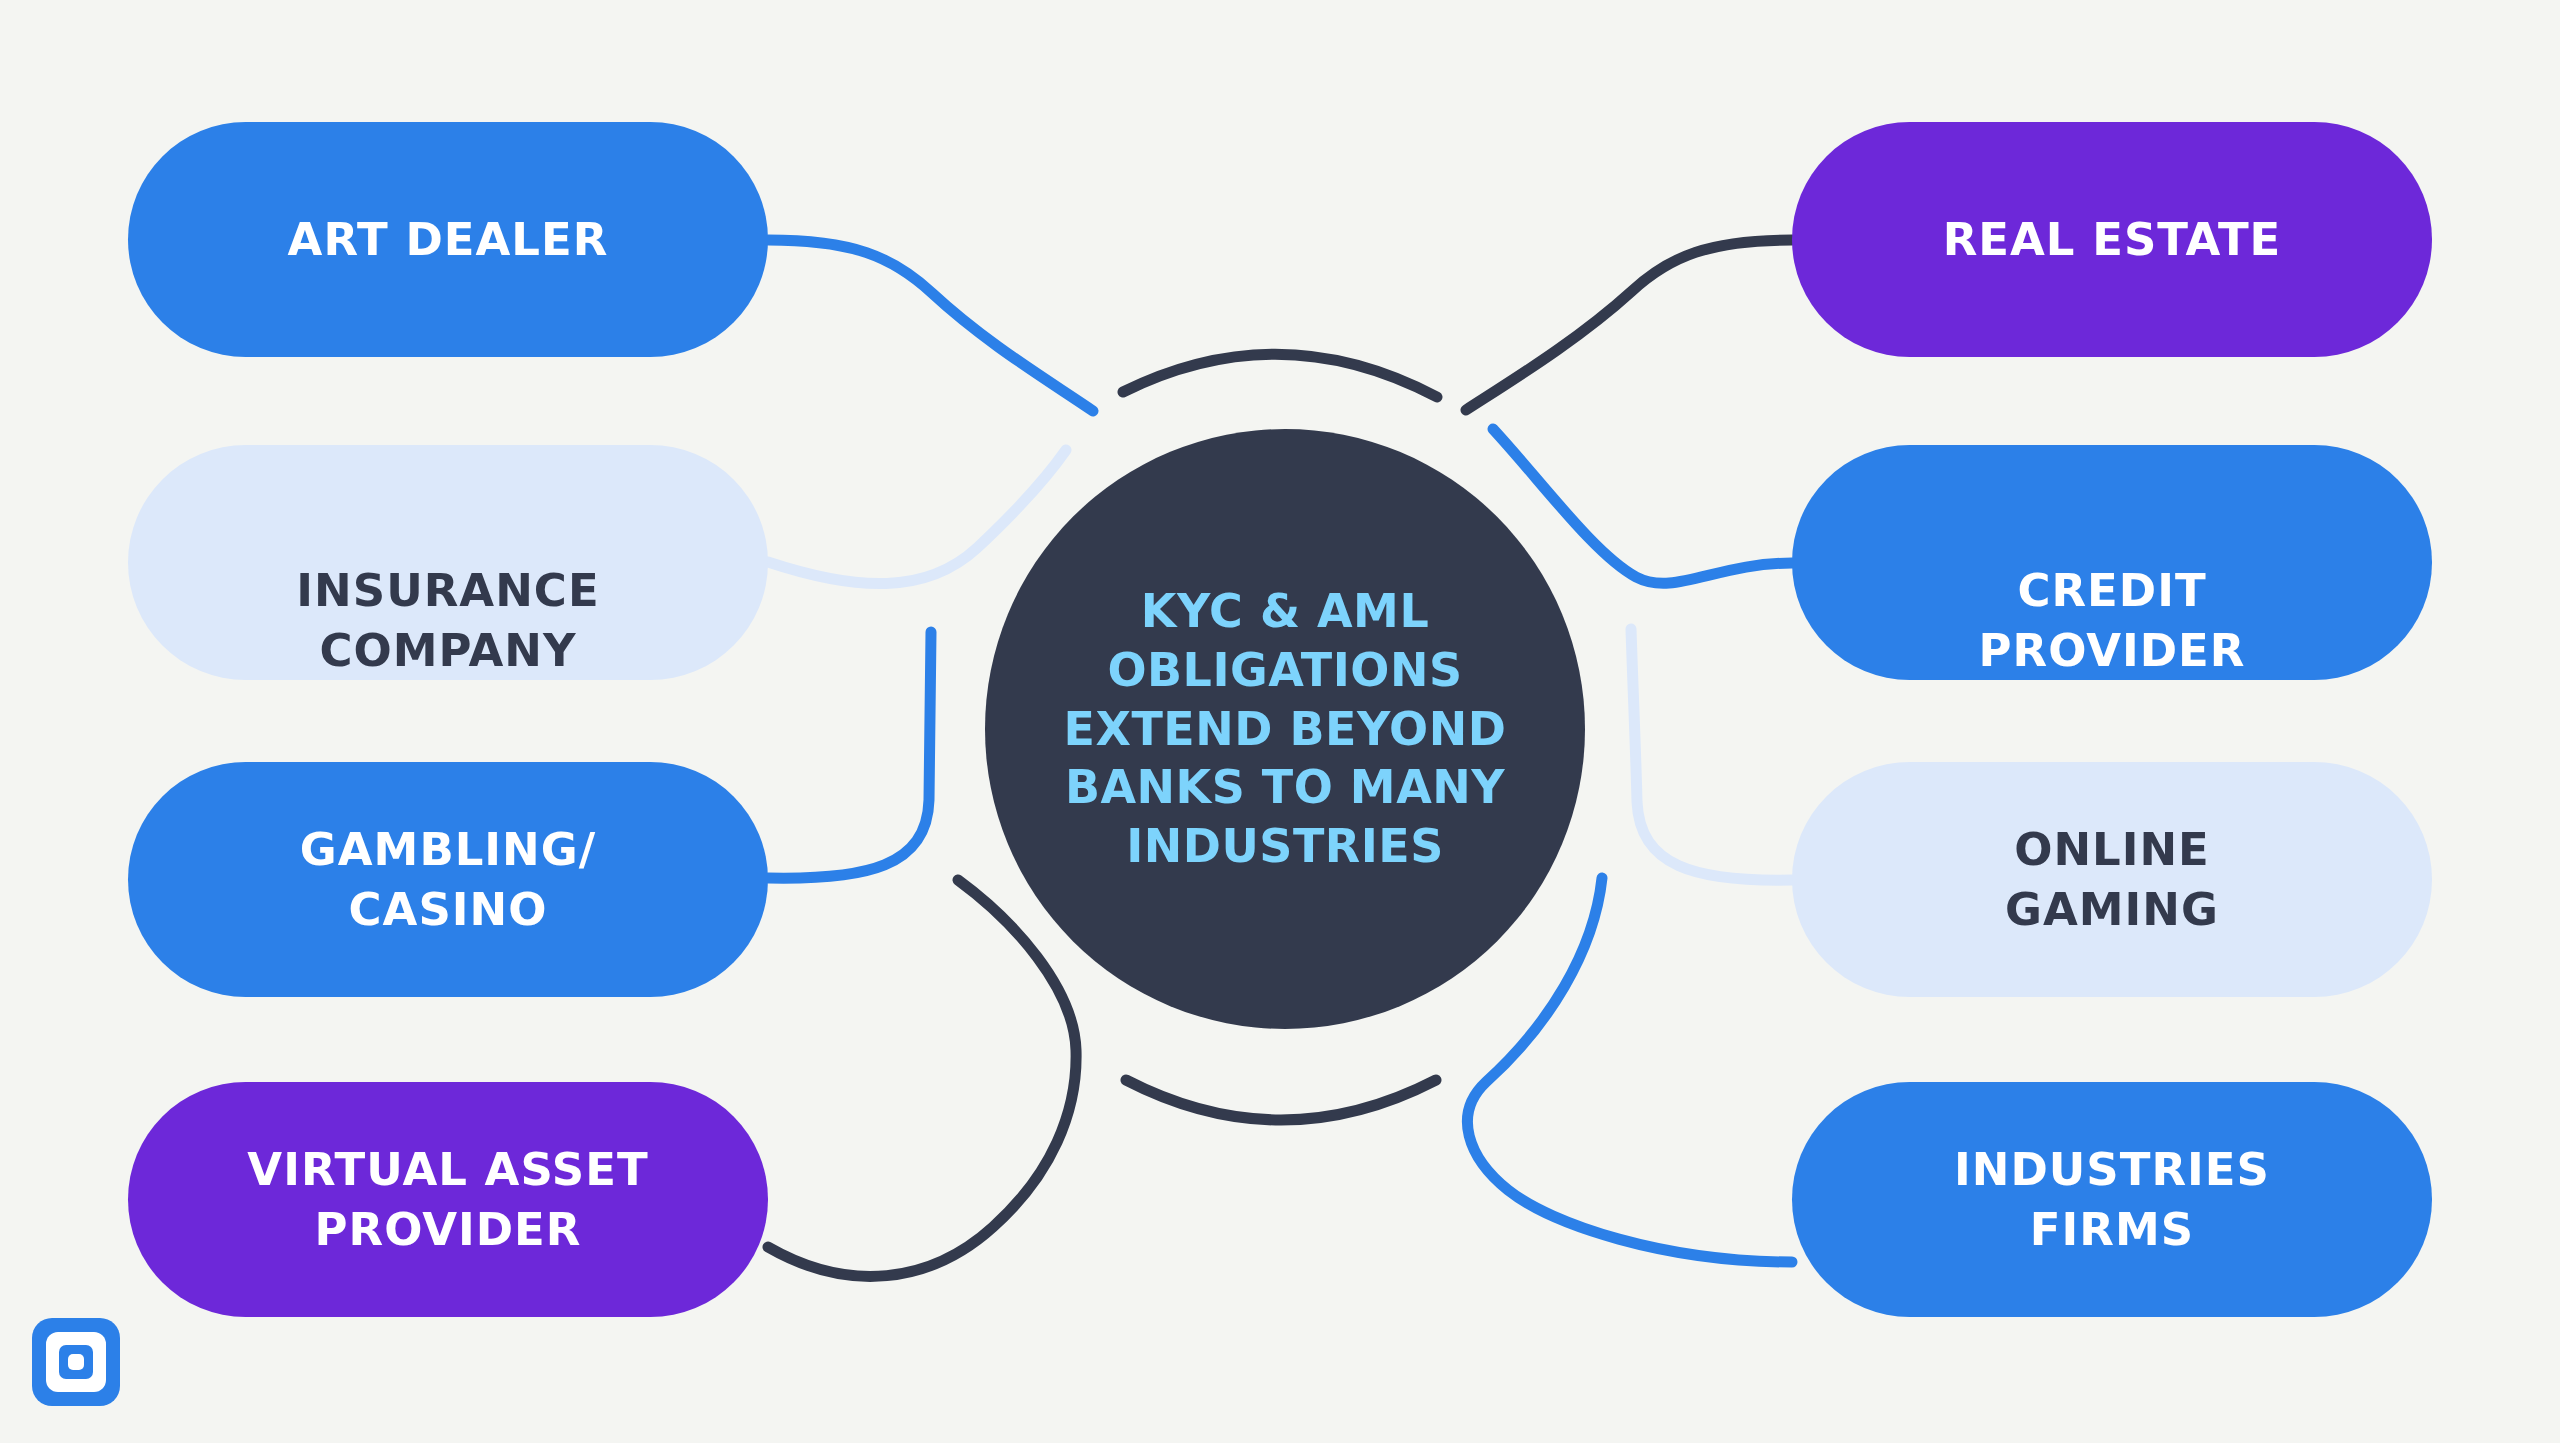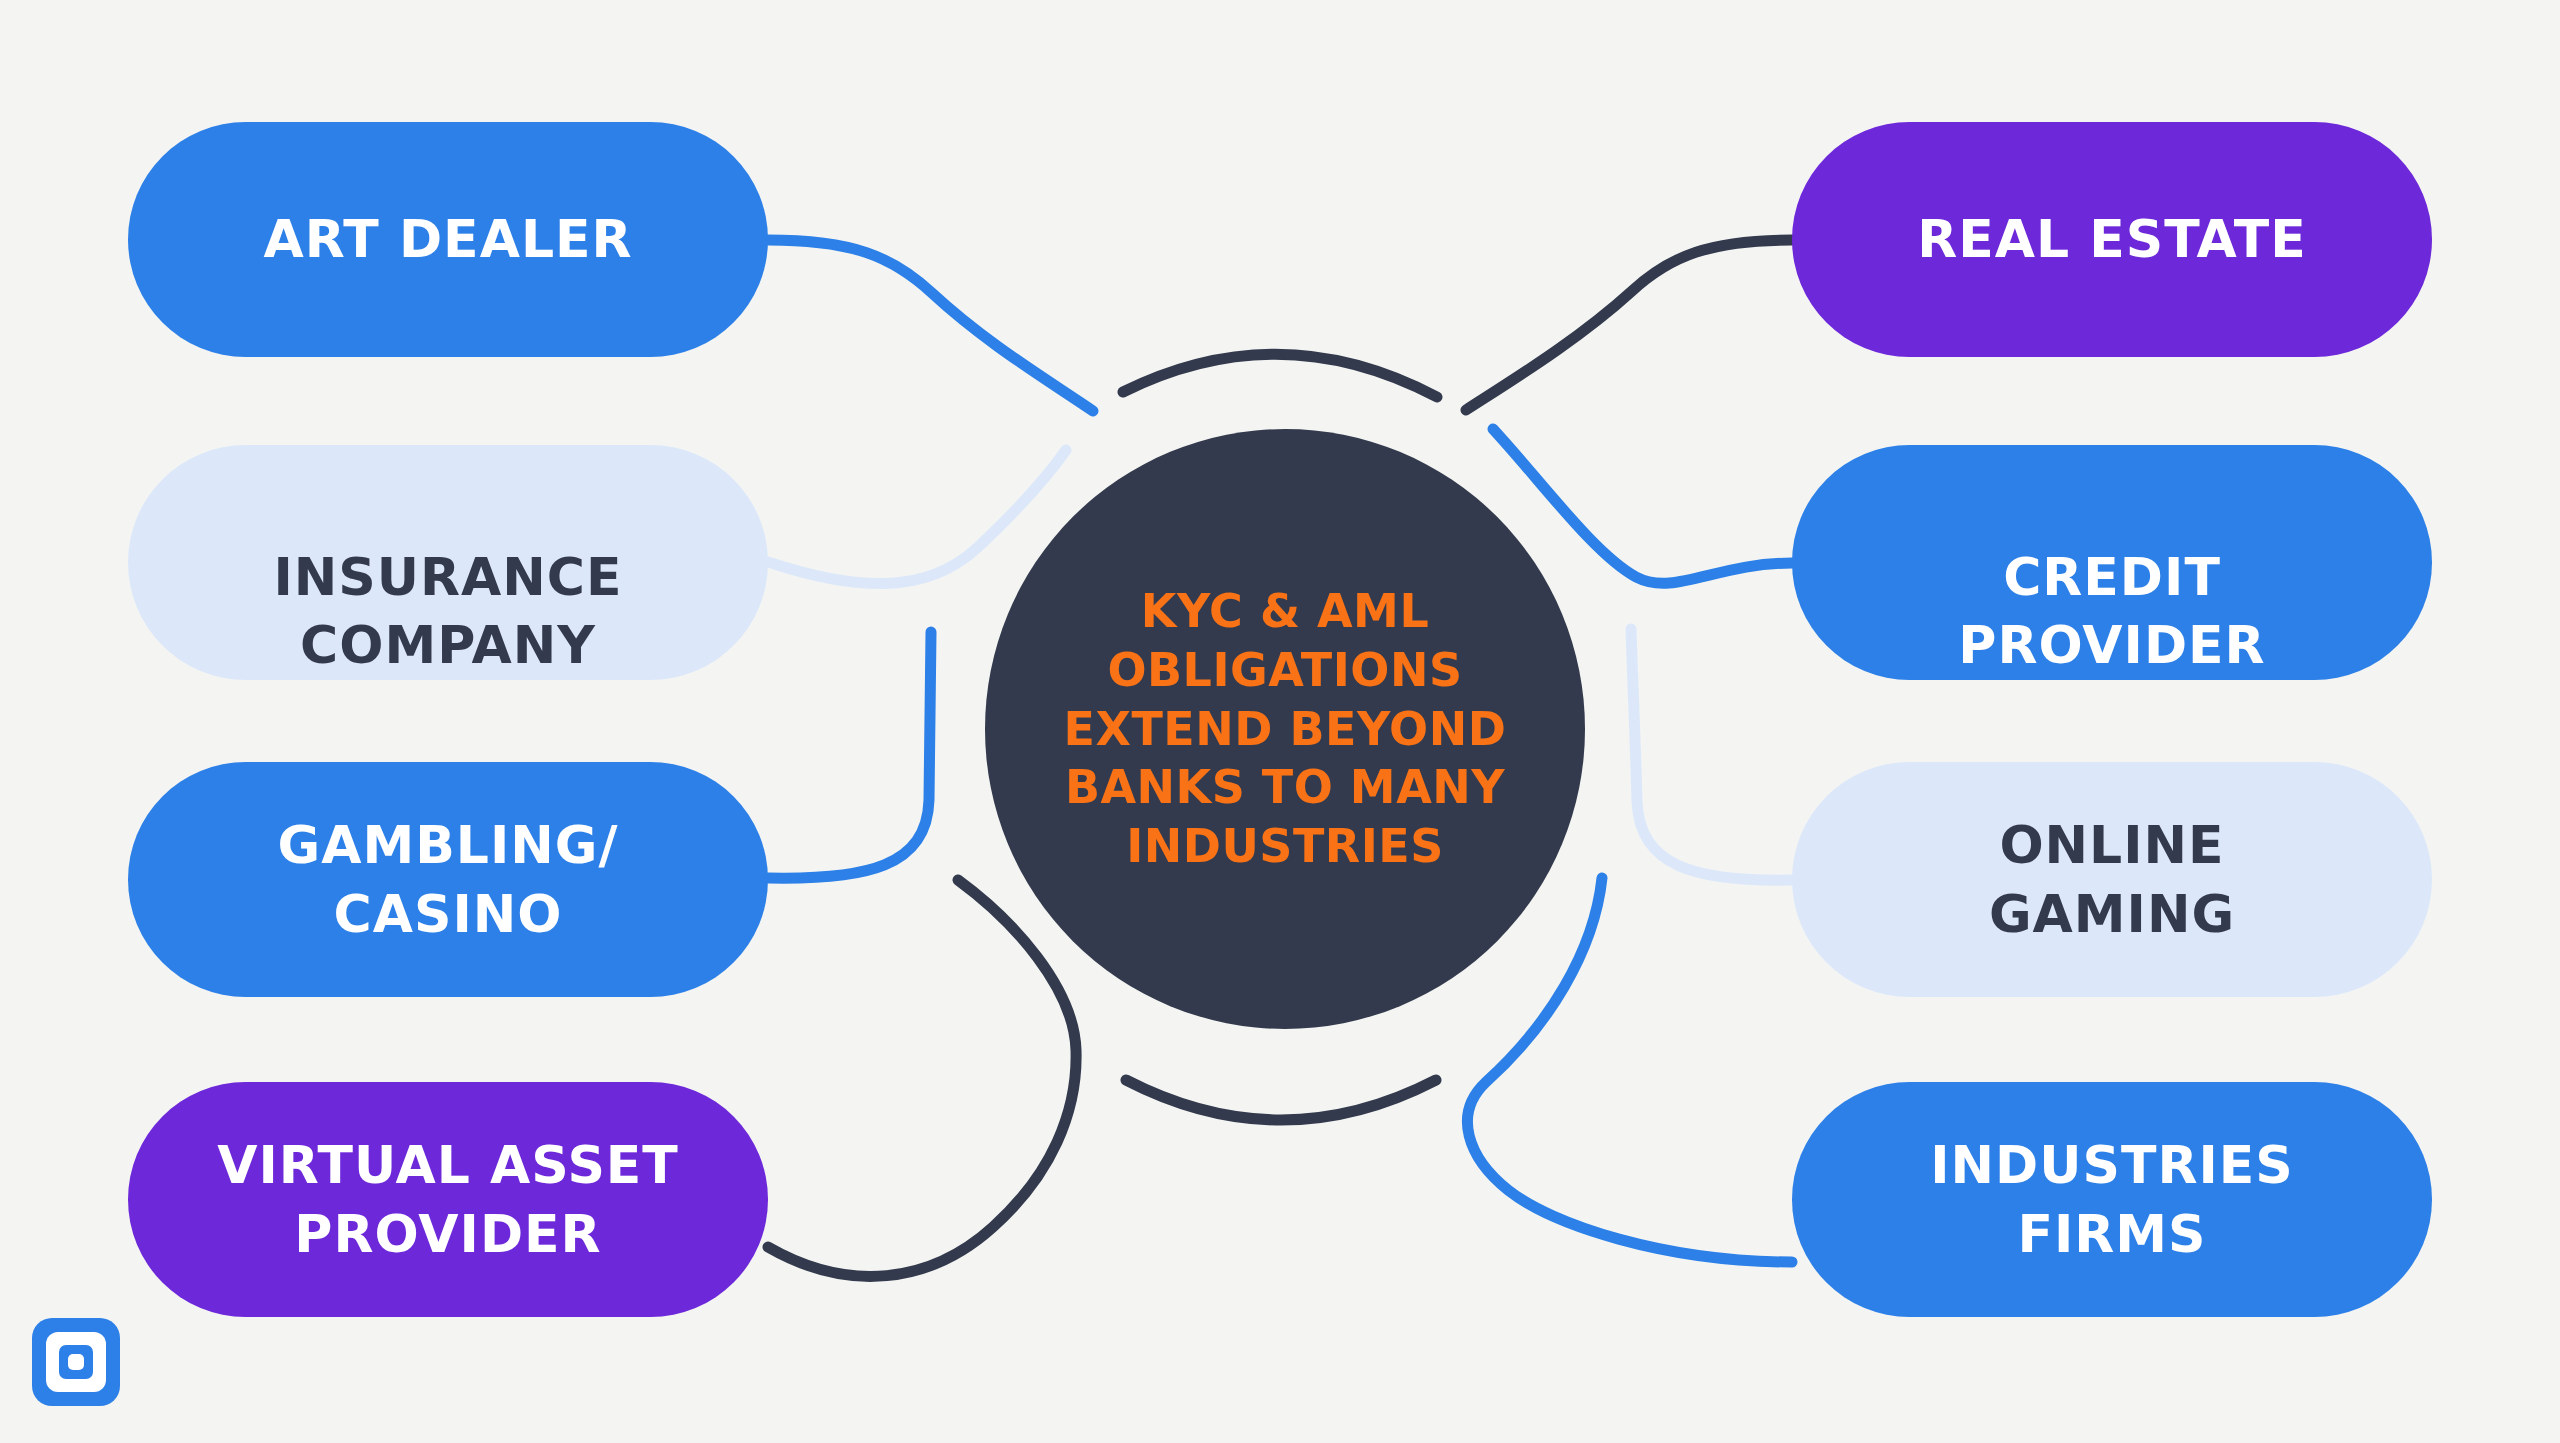--- a/index.html
+++ b/index.html
@@ -11,32 +11,32 @@
   .wires{position:absolute;left:0;top:0;z-index:1;}
   .wires path{fill:none;stroke-width:11;stroke-linecap:round;}
   .wire-blue{stroke:#2C80E8;}
   .wire-dark{stroke:#333A4D;}
   .wire-pale{stroke:#DCE8FA;}
 
   .pill{
     position:absolute;width:640px;height:235px;border-radius:118px;
     display:flex;flex-direction:column;align-items:center;justify-content:center;
     z-index:2;text-align:center;
-    font-weight:bold;font-size:52px;letter-spacing:1px;line-height:1.32;
+    font-weight:bold;font-size:45px;letter-spacing:1px;line-height:1.32;
   }
   .pill-blue{background:#2C80E8;color:#FFFFFF;}
   .pill-dark{background:#6d28d9;color:#FFFFFF;}
   .pill-pale{background:#DCE8FA;color:#333A4D;}
 
   .col-l{left:128px;} .col-r{left:1792px;}
   .row-1{top:122px;} .row-2{top:445px;justify-content:flex-end;} .row-3{top:762px;} .row-4{top:1082px;}
 
   .center-circle{
     position:absolute;left:985px;top:429px;width:600px;height:600px;border-radius:50%;
-    background:#333A4D;color:#f97316;z-index:2;
+    background:#333A4D;color:#7dd3fc;z-index:2;
     display:flex;flex-direction:column;align-items:center;justify-content:center;
     font-weight:bold;font-size:46px;letter-spacing:0.5px;line-height:1.28;text-align:center;
   }
 
   .logo{
     position:absolute;left:32px;top:1318px;width:88px;height:88px;border-radius:20px;
     background:#2C80E8;z-index:2;
   }
   .logo-ring{
     position:absolute;left:14px;top:14px;width:60px;height:60px;border-radius:12px;

